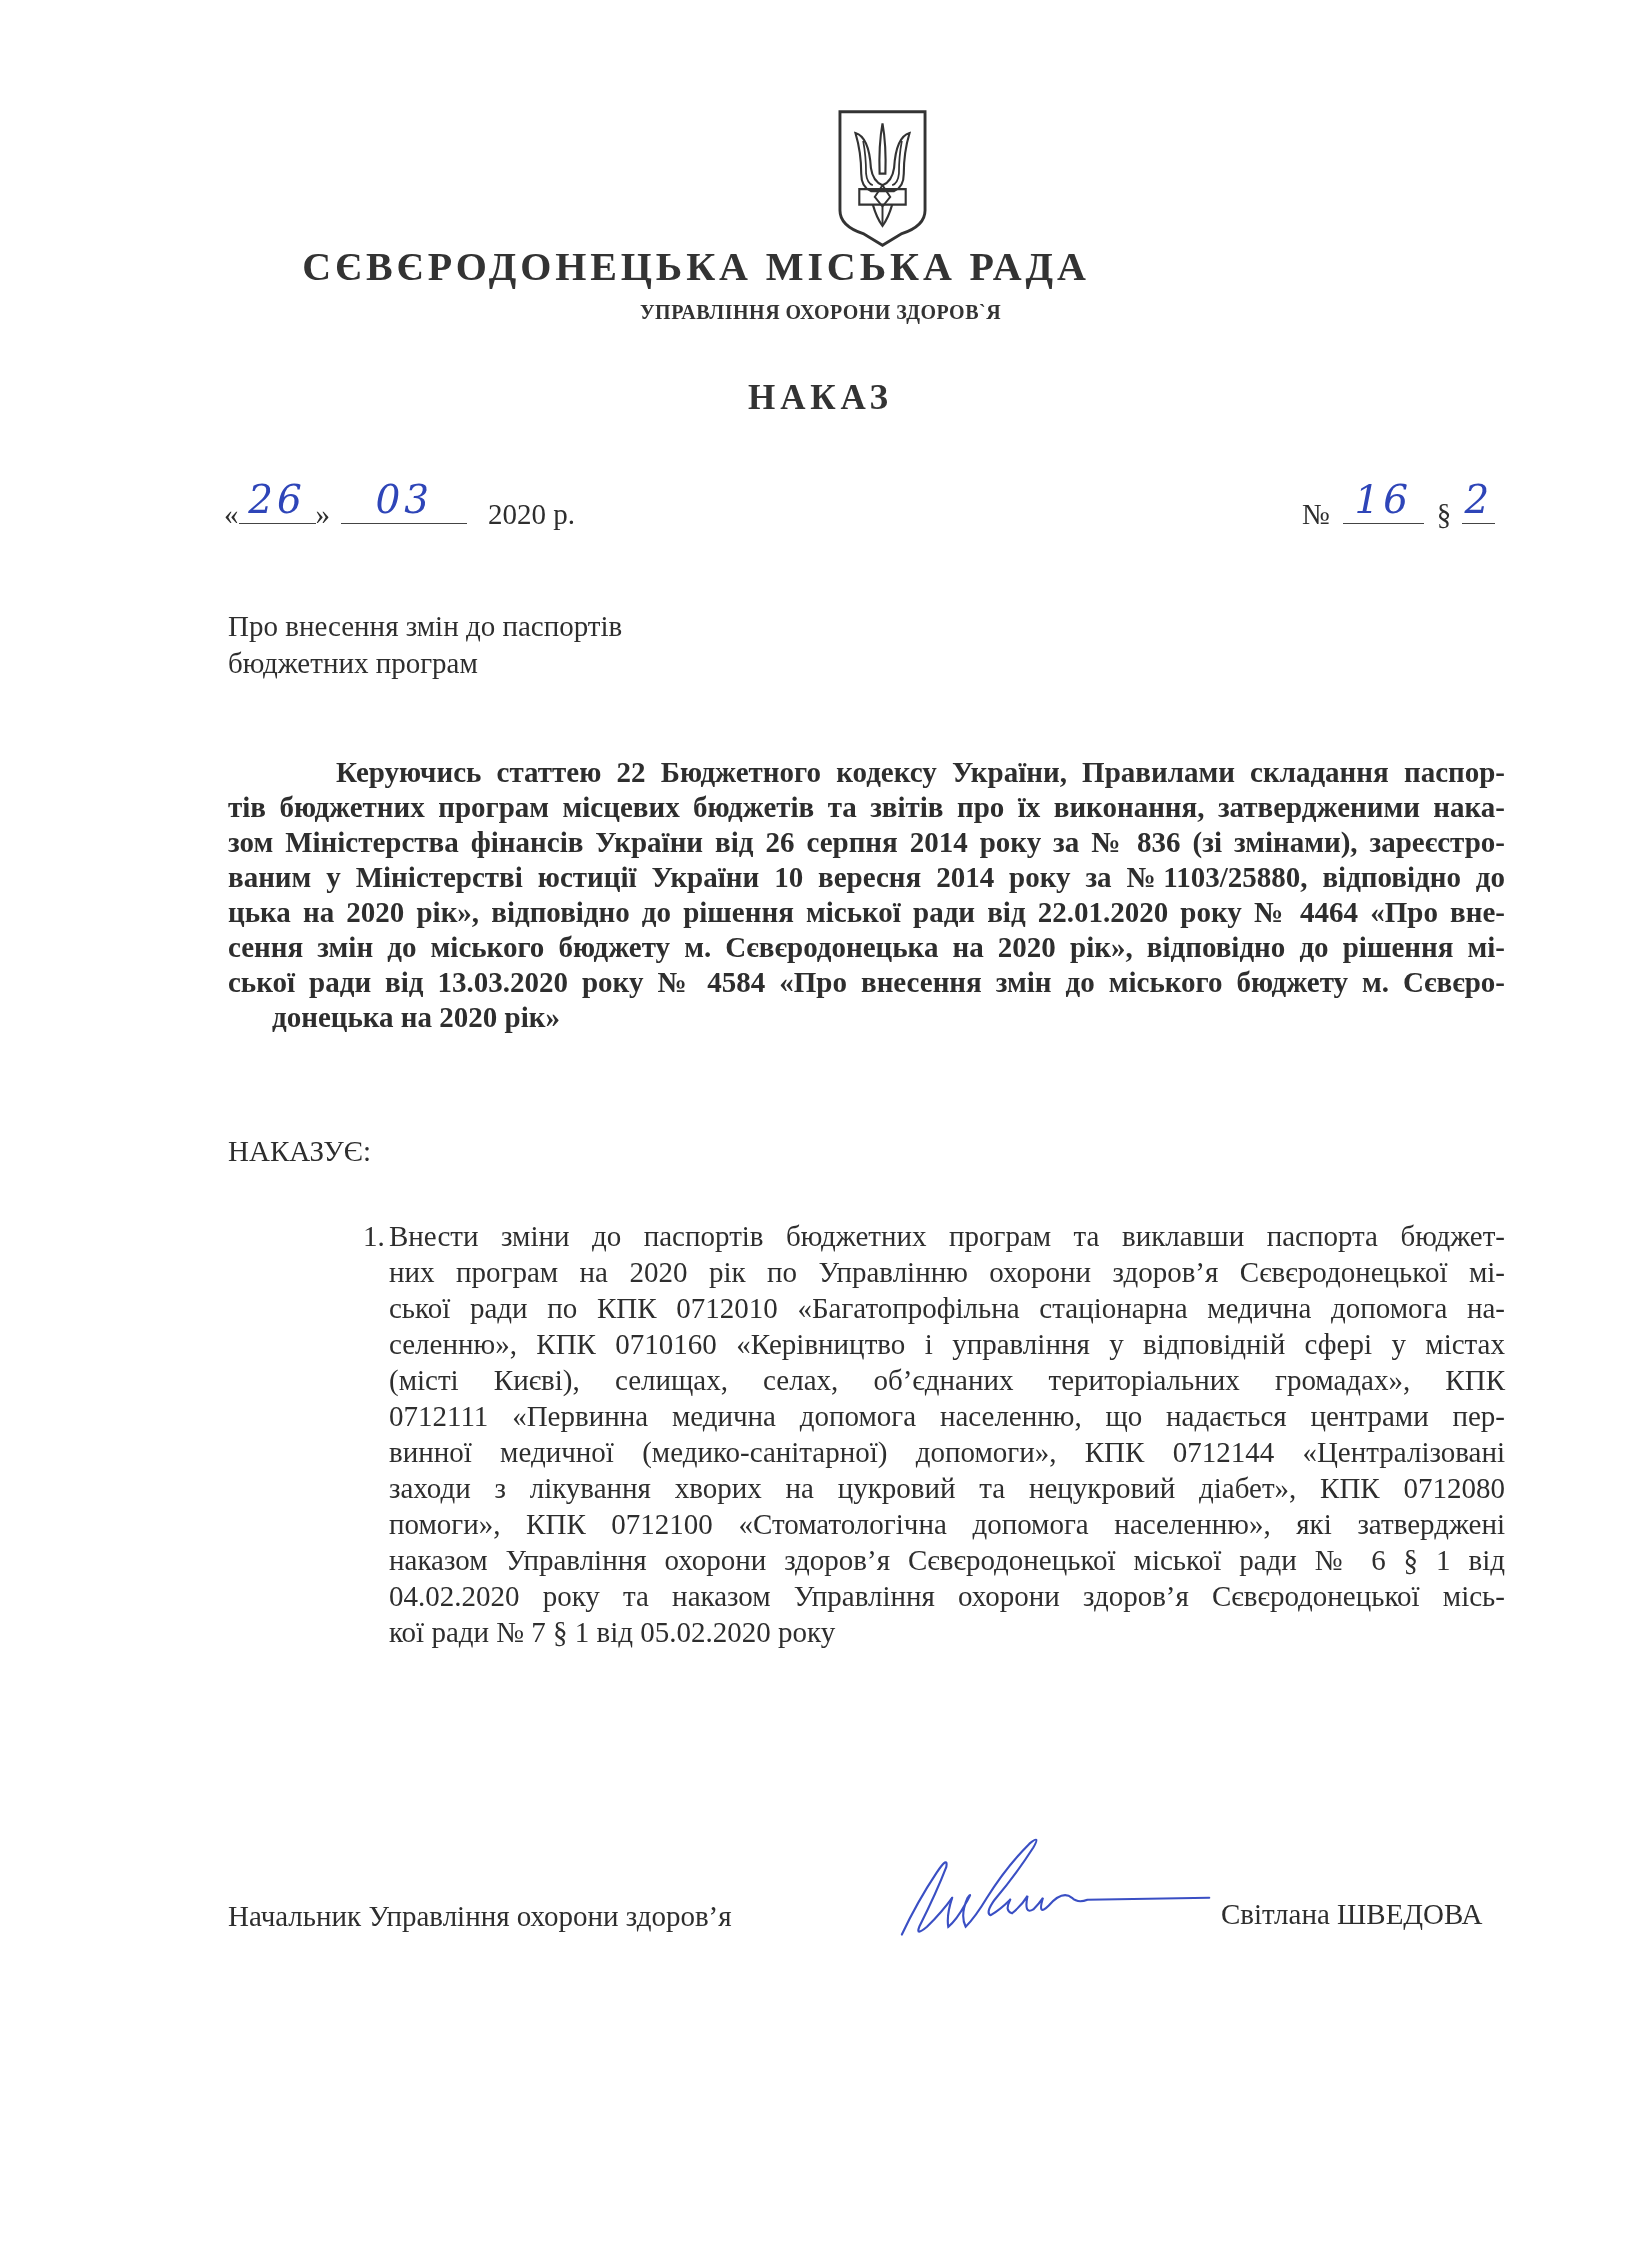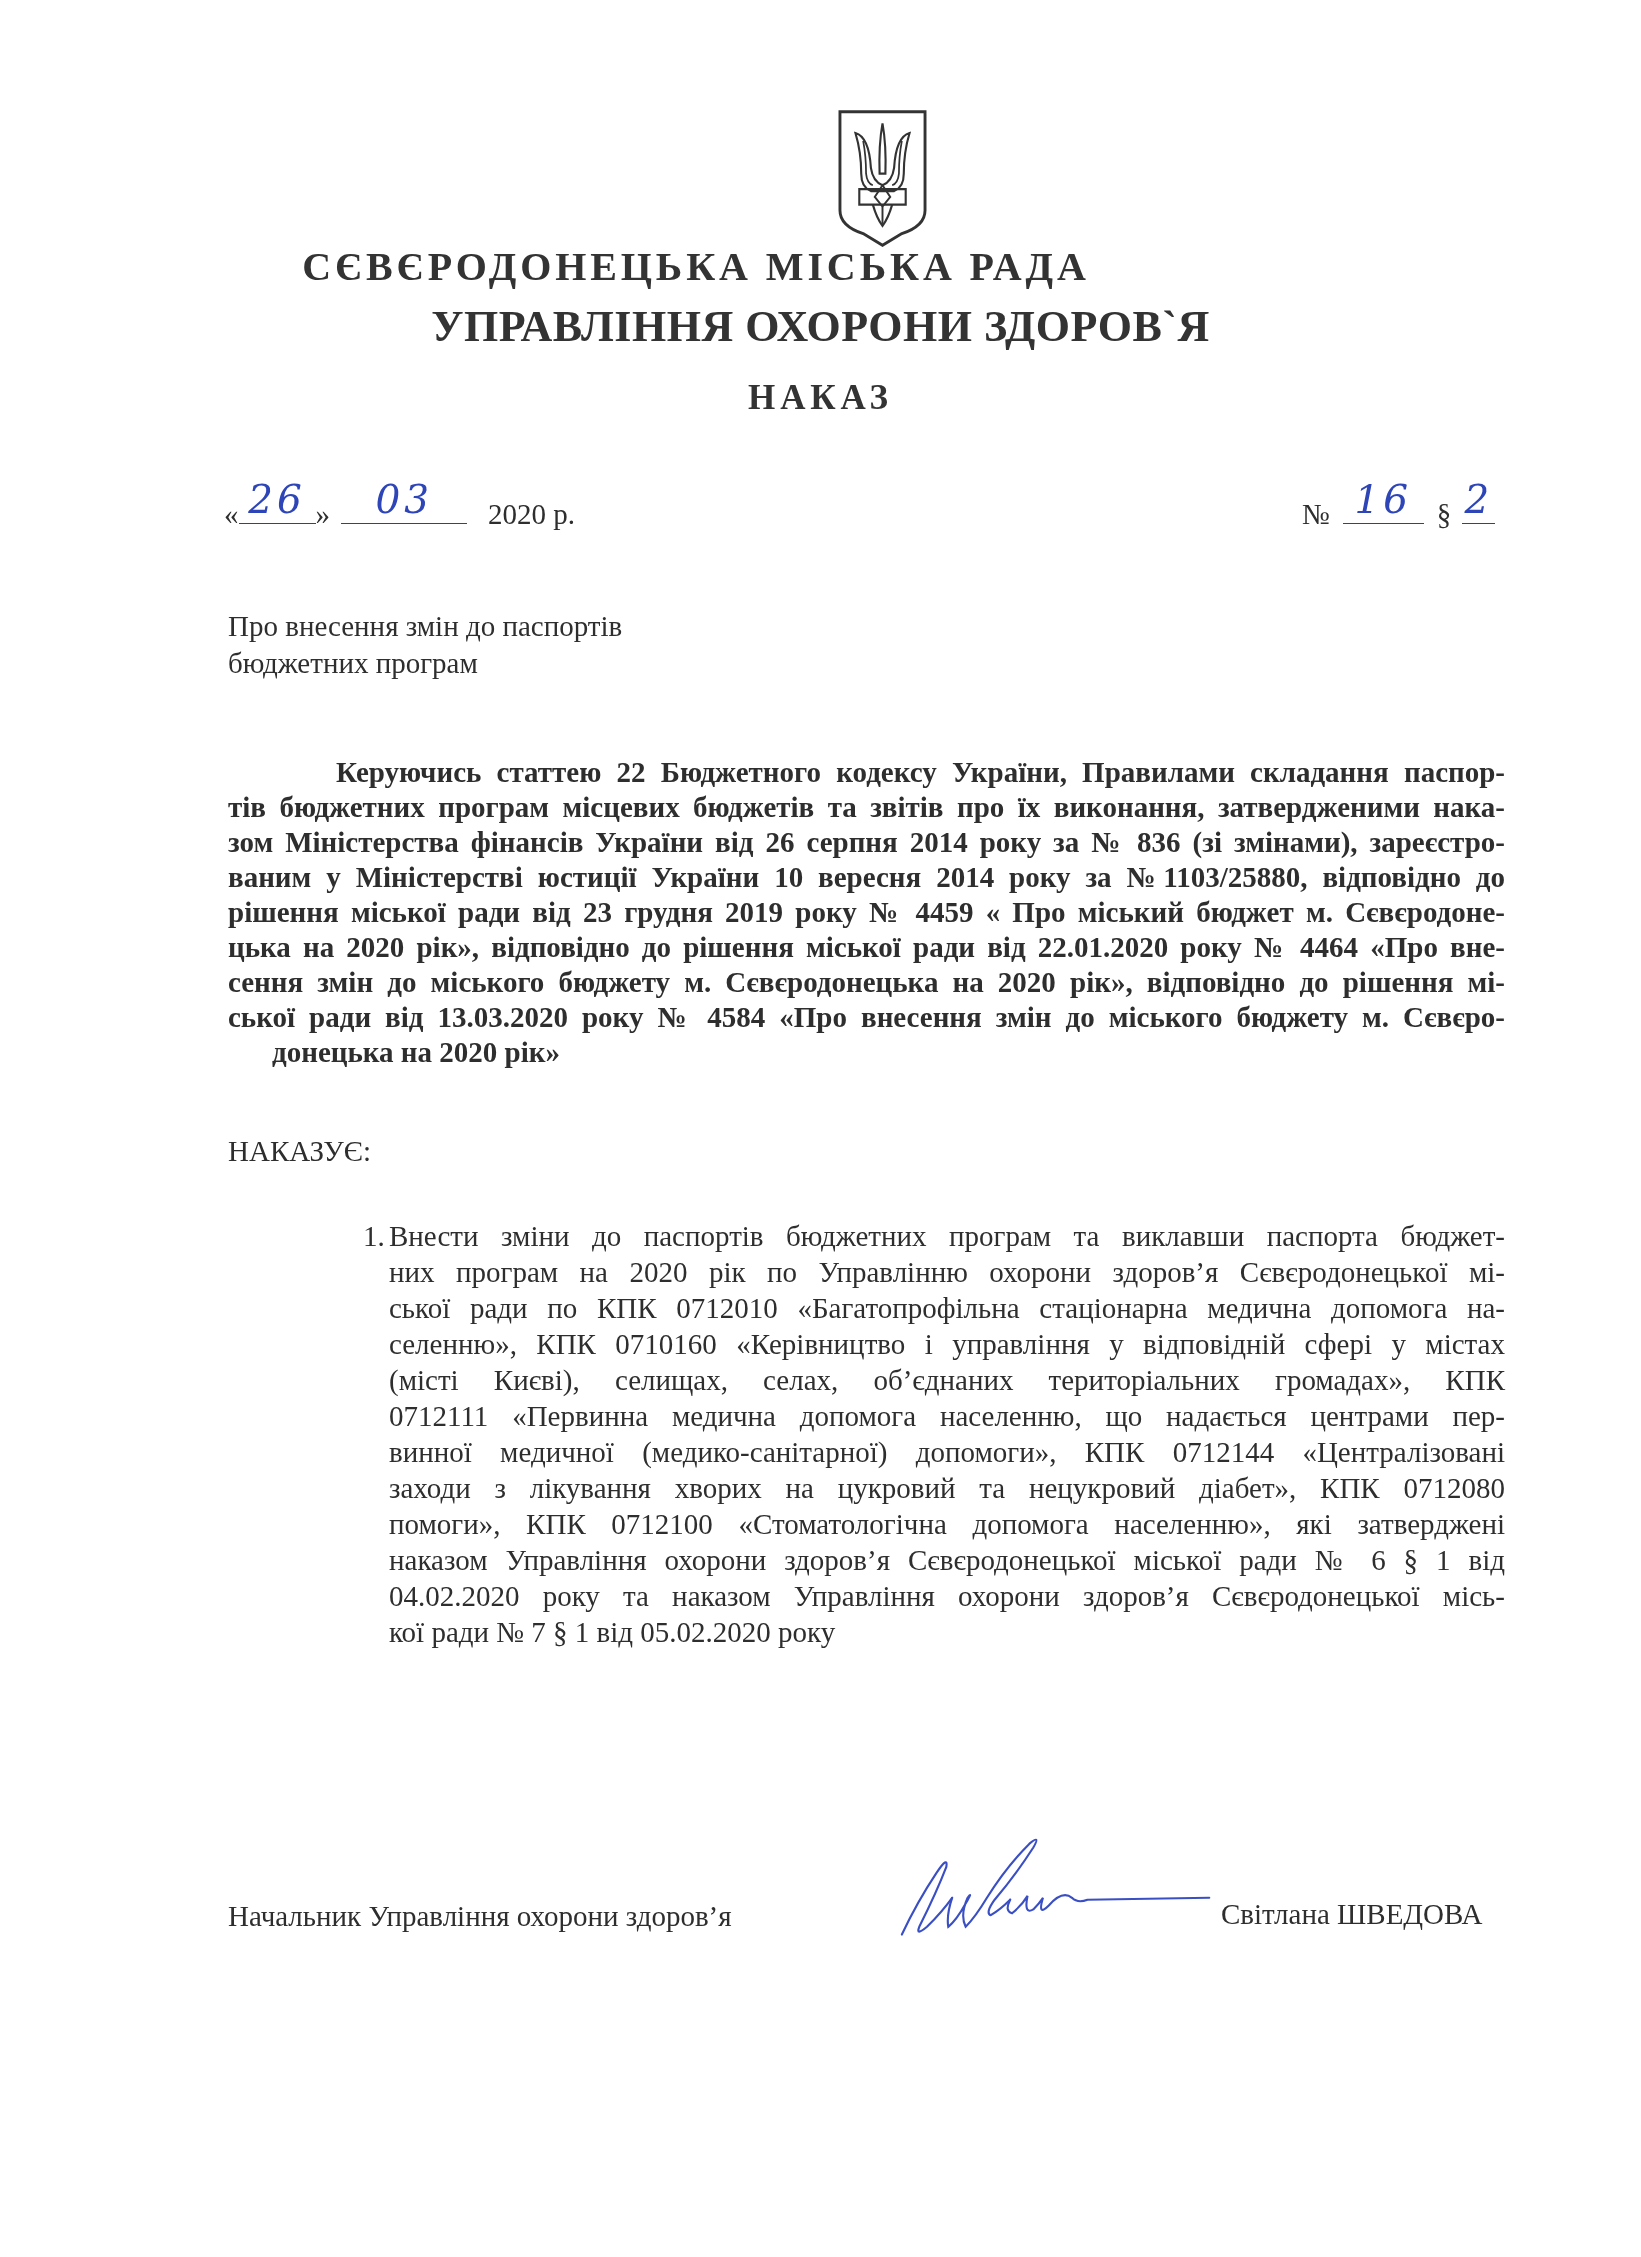--- a/index.html
+++ b/index.html
@@ -10,21 +10,21 @@
   }
   .abs { position: absolute; }
   .emblem { left: 834px; top: 106px; width: 97px; height: 145px; }
   .emblem svg { width: 100%; height: 100%; }
   .org-title {
     left: 0; width: 1392px; top: 243px; text-align: center;
     font-size: 40px; font-weight: bold; letter-spacing: 3.9px; color: #333;
   }
   .org-subtitle {
     left: 0; width: 1641px; top: 301px; text-align: center;
-    font-size: 44px; font-weight: bold; color: #333; letter-spacing: 0.5px;
+    font-size: 20px; font-weight: bold; color: #333; letter-spacing: 0.5px;
   }
   .doc-type {
     left: 0; width: 1641px; top: 378px; text-align: center;
     font-size: 35px; font-weight: bold; letter-spacing: 4.8px; color: #333;
   }
   .dateline { left: 224px; top: 490px; font-size: 29px; white-space: nowrap; }
   .dateline .blank {
     display: inline-block; position: relative; border-bottom: 1.4px solid #444;
     height: 33px; vertical-align: baseline; text-align: center;
   }
@@ -90,21 +90,20 @@
 <div class="abs subject">
   <div>Про внесення змін до паспортів</div>
   <div>бюджетних програм</div>
 </div>
 
 <div class="abs para" style="top:755px">
   <span class="ln indent">Керуючись статтею 22 Бюджетного кодексу України, Правилами складання паспор-</span>
   <span class="ln">тів бюджетних програм місцевих бюджетів та звітів про їх виконання, затвердженими нака-</span>
   <span class="ln">зом Міністерства фінансів України від 26 серпня 2014 року за № 836 (зі змінами), зареєстро-</span>
   <span class="ln">ваним у Міністерстві юстиції України 10 вересня 2014 року за №1103/25880, відповідно до</span>
-  <span class="ln">рішення міської ради від 23 грудня 2019 року № 4459 « Про міський бюджет м. Сєвєродоне-</span>
   <span class="ln">цька на 2020 рік», відповідно до рішення міської ради від 22.01.2020 року № 4464 «Про вне-</span>
   <span class="ln">сення змін до міського бюджету м. Сєвєродонецька на 2020 рік», відповідно до рішення мі-</span>
   <span class="ln">ської ради від 13.03.2020 року № 4584 «Про внесення змін до міського бюджету м. Сєвєро-</span>
   <span class="ln last">донецька на 2020 рік»</span>
 </div>
 
 <div class="abs orders-label">НАКАЗУЄ:</div>
 
 <div class="abs item">
   <span class="num">1.</span>

